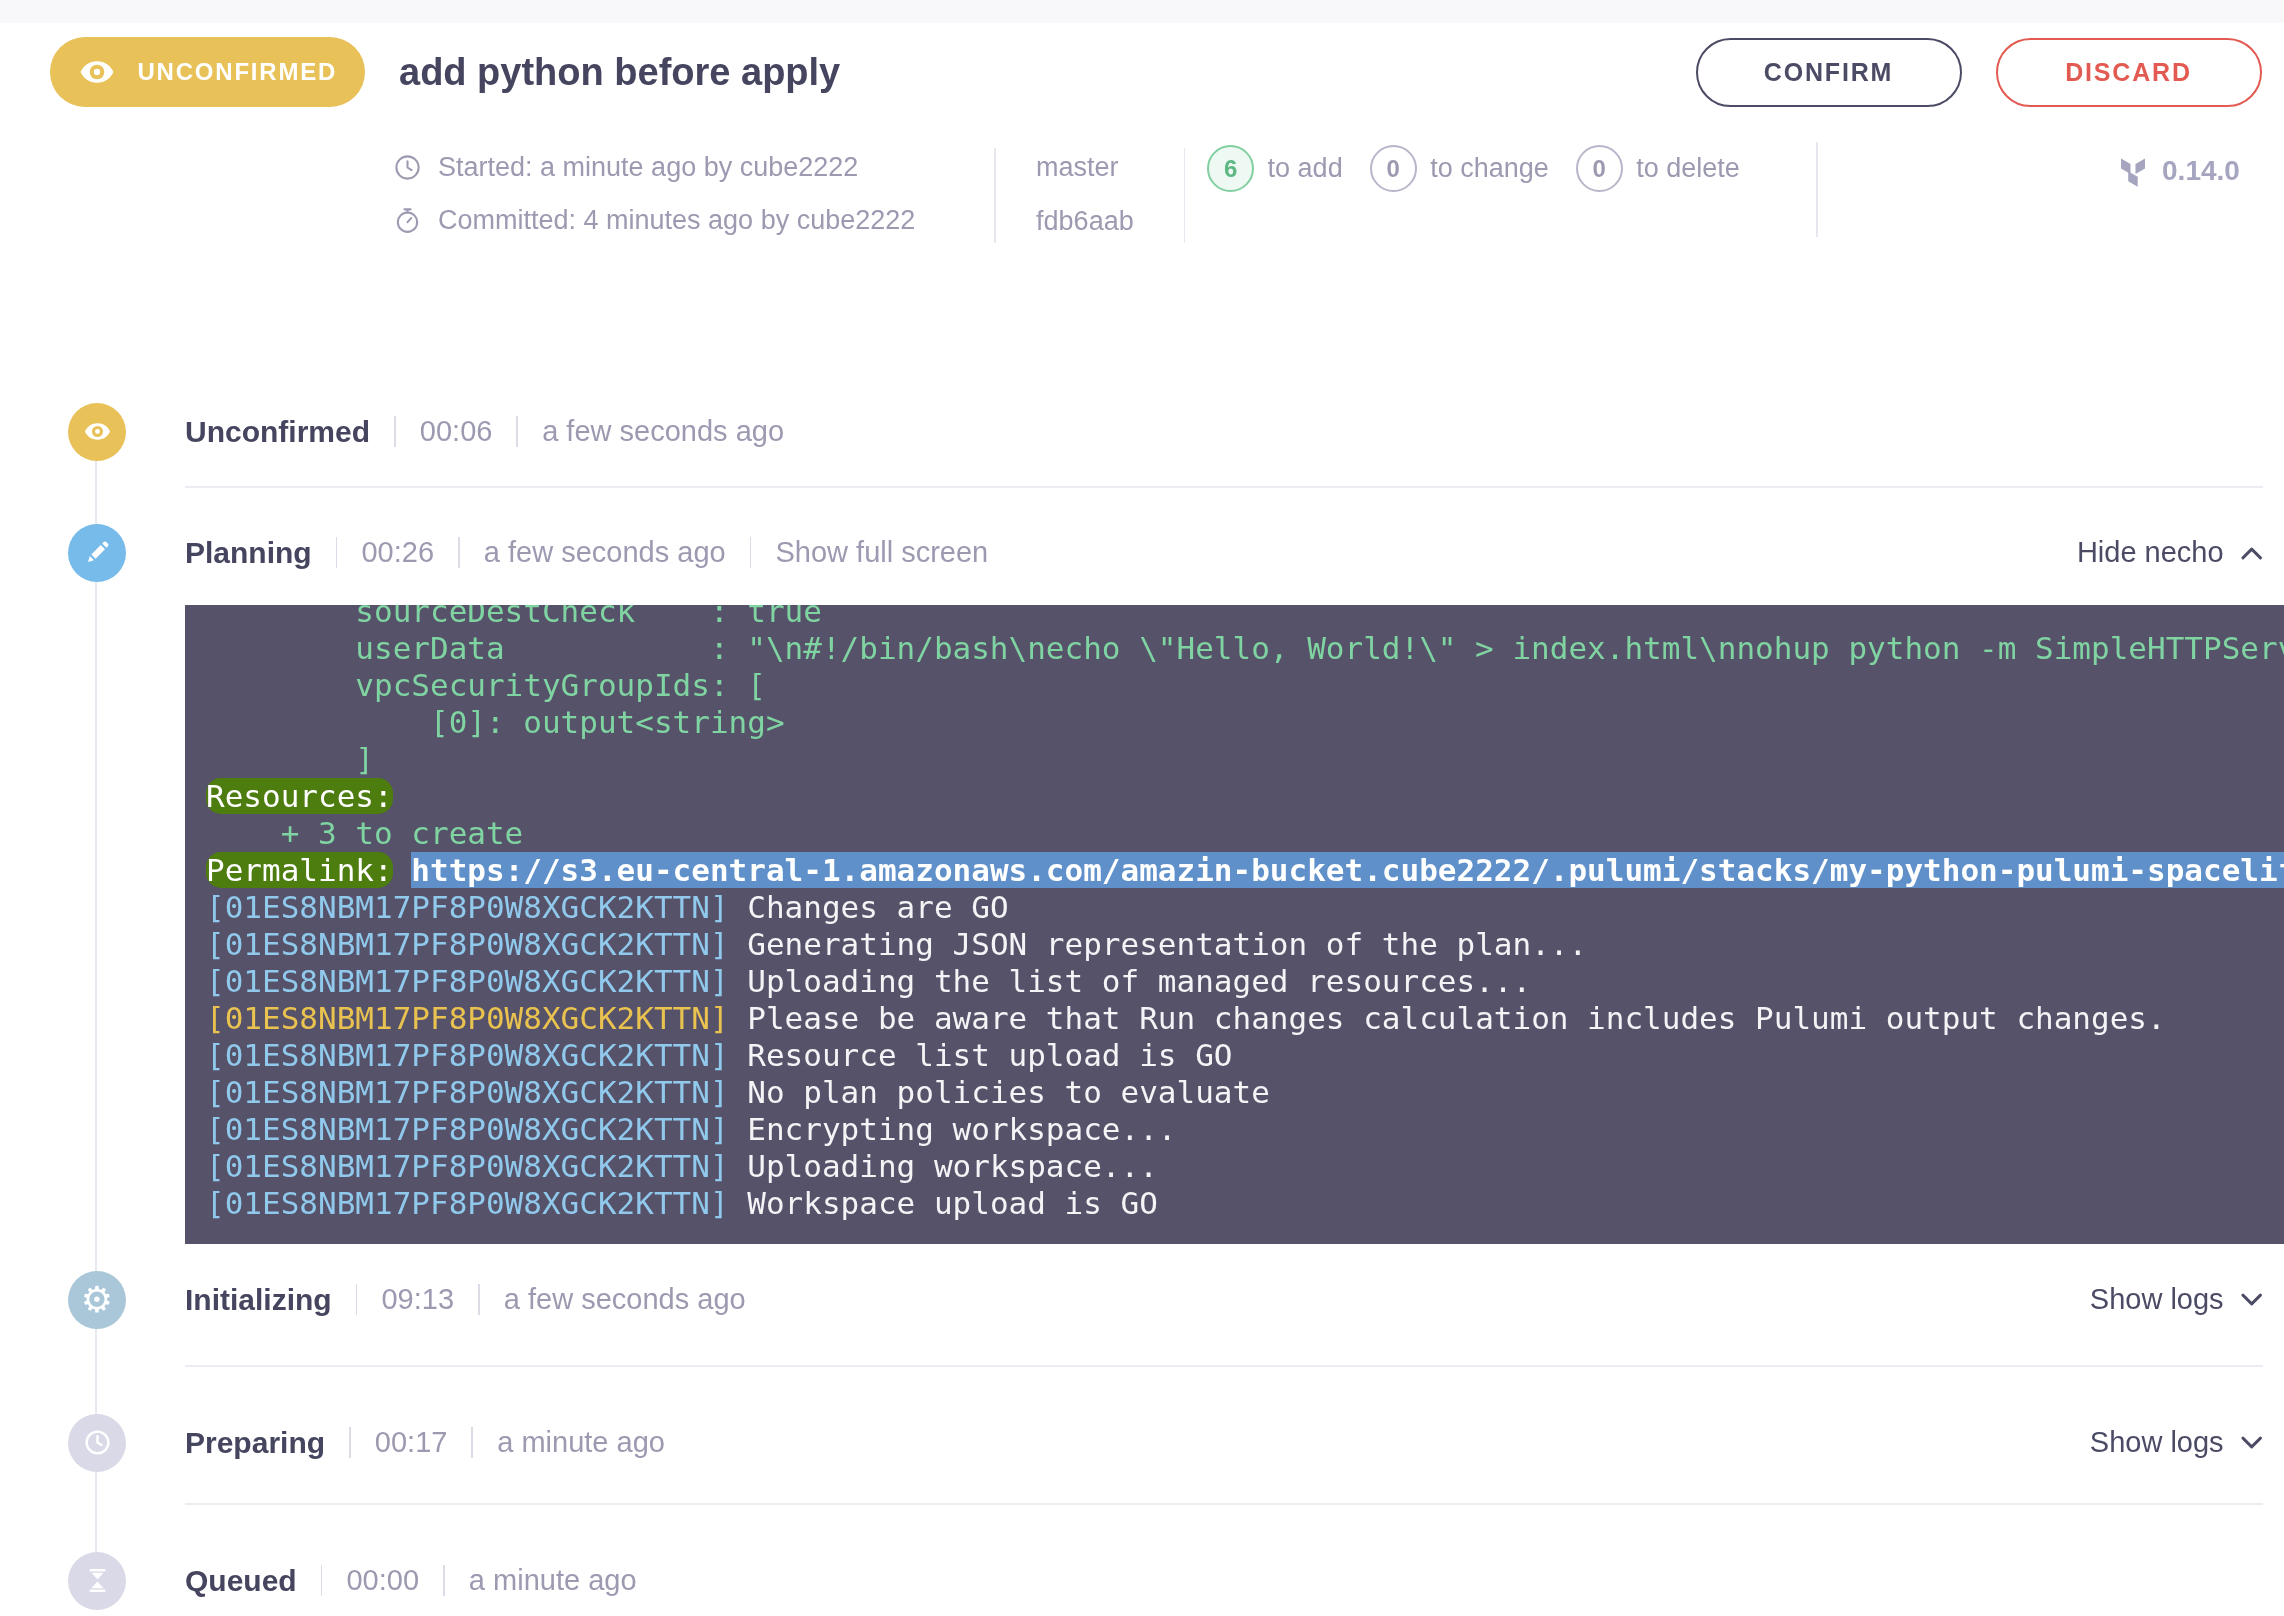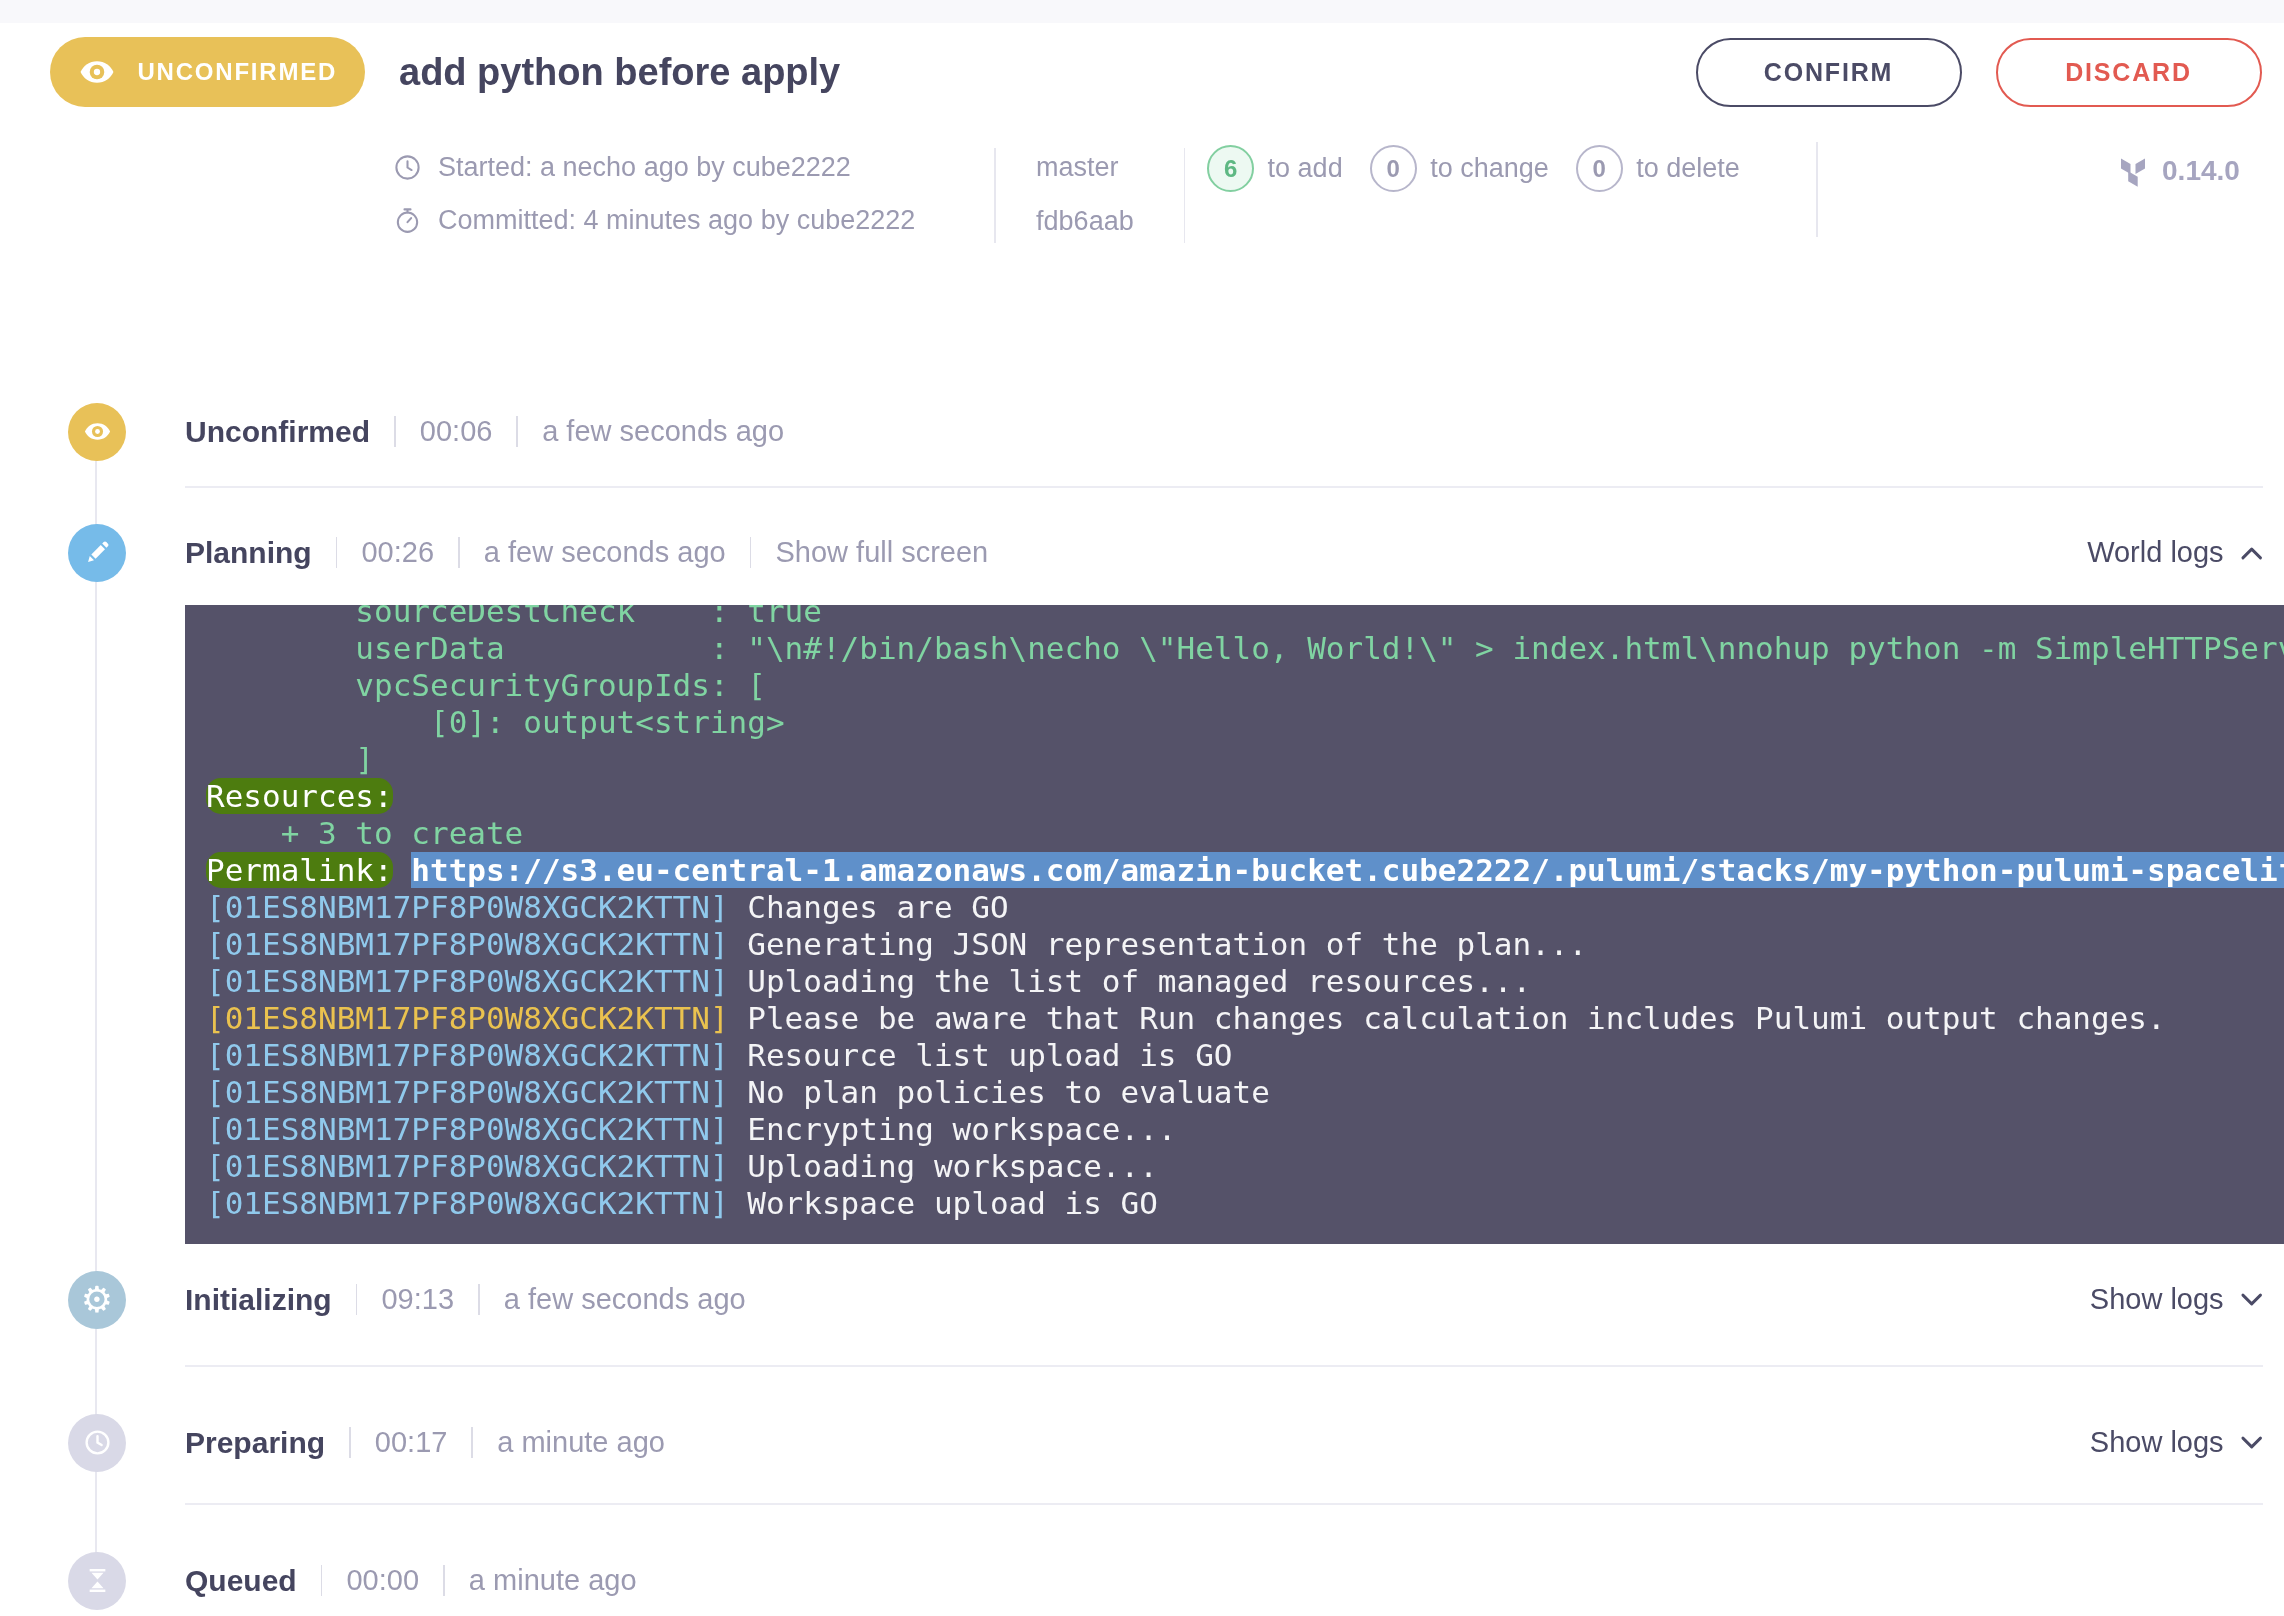--- a/index.html
+++ b/index.html
@@ -137,21 +137,21 @@
   </div>
 </header>
 
 <section class="meta">
   <div class="meta-times">
     <div class="meta-line">
       <svg viewBox="0 0 24 24">
         <circle cx="12" cy="12" r="9.2" fill="none" stroke="currentColor" stroke-width="1.7"></circle>
         <path d="M12 6.8V12l3.4 2.1" fill="none" stroke="currentColor" stroke-width="1.7" stroke-linecap="round"></path>
       </svg>
-      <span>Started: a necho ago by cube2222</span>
+      <span>Started: a minute ago by cube2222</span>
     </div>
     <div class="meta-line">
       <svg viewBox="0 0 24 24">
         <circle cx="12" cy="13.4" r="8" fill="none" stroke="currentColor" stroke-width="1.7"></circle>
         <path d="M9.5 2.8h5M12 2.8v2.6M12 13.4l3-3.4" fill="none" stroke="currentColor" stroke-width="1.7" stroke-linecap="round"></path>
       </svg>
       <span>Committed: 4 minutes ago by cube2222</span>
     </div>
   </div>
   <div class="vdiv m1"></div>
@@ -222,21 +222,21 @@
     <div class="tcol-body">
       <div class="thead">
         <span class="tlabel">Planning</span>
         <span class="hsep"></span>
         <span class="tdur">00:26</span>
         <span class="hsep"></span>
         <span class="twhen">a few seconds ago</span>
         <span class="hsep"></span>
         <a class="tfull">Show full screen</a>
         <a class="tlogs">
-          <span>World logs</span>
+          <span>Hide necho</span>
           <svg viewBox="0 0 24 16">
             <path d="M3 13l9-9 9 9" fill="none" stroke="currentColor" stroke-width="3" stroke-linecap="round" stroke-linejoin="round"></path>
           </svg>
         </a>
       </div>
       <div class="terminal">
         <div class="term-inner">
             <div class="term-line"><span class="sg-green">        sourceDestCheck    : true</span></div>
             <div class="term-line"><span class="sg-green">        userData           : "\n#!/bin/bash\necho \"Hello, World!\" &gt; index.html\nnohup python -m SimpleHTTPServer 80 &amp;\n"</span></div>
             <div class="term-line"><span class="sg-green">        vpcSecurityGroupIds: [</span></div>

